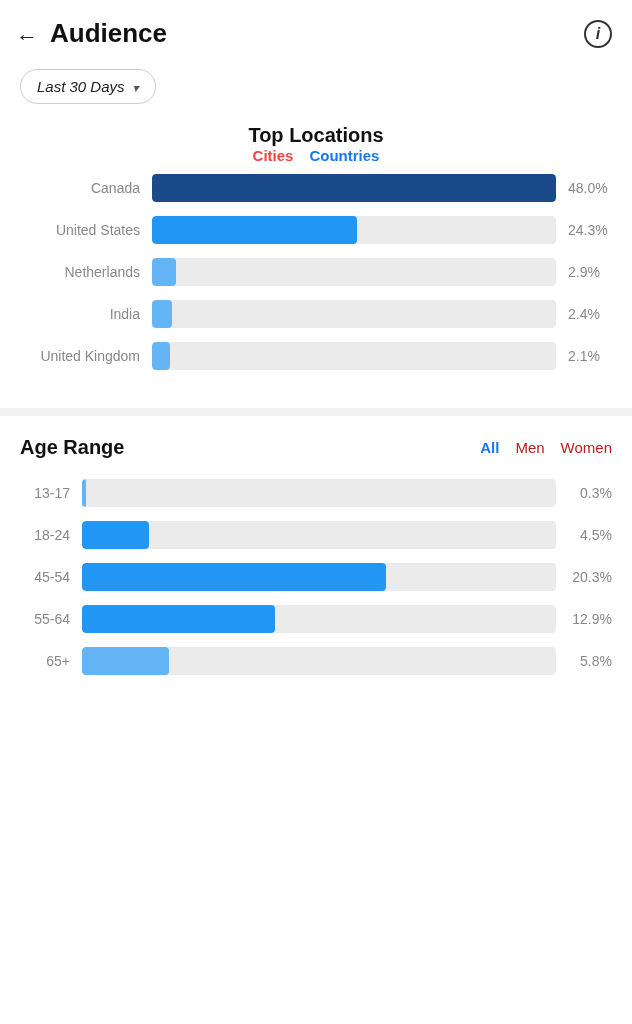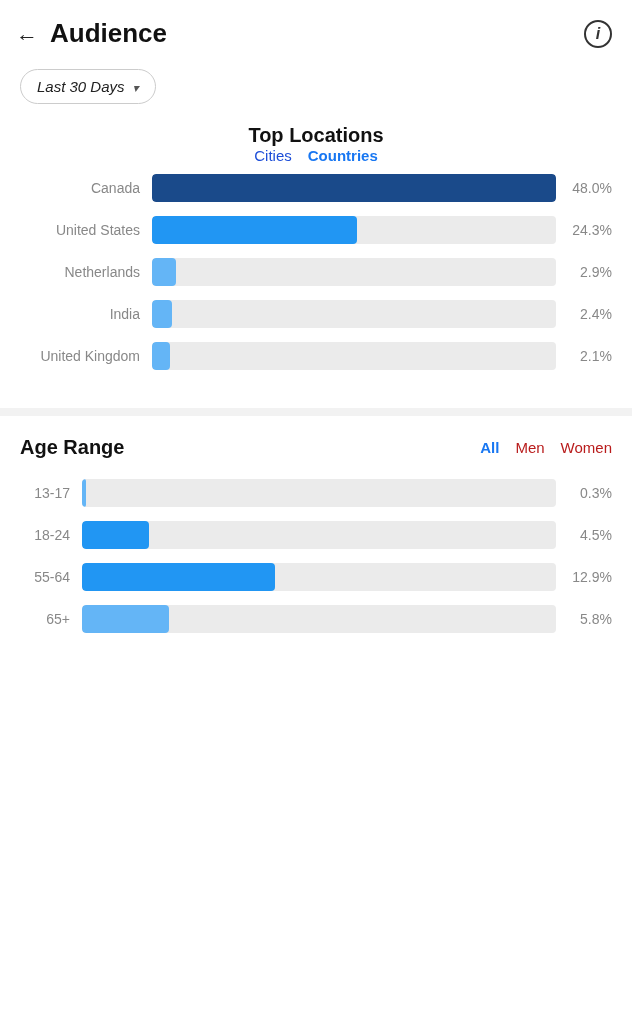--- a/index.html
+++ b/index.html
@@ -94,21 +94,22 @@
       display: flex;
       gap: 16px;
       align-items: center;
     }
     .tab {
       font-size: 15px;
       font-weight: 500;
       cursor: pointer;
     }
     .tab.inactive {
-      color: #1d4ed8;
+      color: #ef4444;
+      font-weight: bold;
     }
     .tab.active {
       color: #1877f2;
       font-weight: 600;
     }
 
     
     .location-row {
       display: flex;
       align-items: center;
@@ -138,21 +139,20 @@
       background: #1a4a8a;
     }
     .bar-fill.medium-blue {
       background: #2196f3;
     }
     .bar-fill.light-blue {
       background: #64b5f6;
     }
     .bar-percent {
       width: 44px;
-      text-align: right;
       font-size: 14px;
       color: #888;
       flex-shrink: 0;
     }
 
     
     .section-age {
       padding: 20px 20px 24px 20px;
     }
     .age-section-header {
@@ -298,20 +298,27 @@
       <span class="age-percent">0.3%</span>
     </div>
       <div class="age-row">
       <span class="age-label">18-24</span>
       <div class="age-bar-container">
         <div class="age-bar-fill blue2" style="width:14.195583596214512%"></div>
       </div>
       <span class="age-percent">4.5%</span>
     </div>
       <div class="age-row">
+      <span class="age-label">45-54</span>
+      <div class="age-bar-container">
+        <div class="age-bar-fill blue2" style="width:64.03785488958991%"></div>
+      </div>
+      <span class="age-percent">20.3%</span>
+    </div>
+      <div class="age-row">
       <span class="age-label">55-64</span>
       <div class="age-bar-container">
         <div class="age-bar-fill blue2" style="width:40.694006309148264%"></div>
       </div>
       <span class="age-percent">12.9%</span>
     </div>
       <div class="age-row">
       <span class="age-label">65+</span>
       <div class="age-bar-container">
         <div class="age-bar-fill blue3" style="width:18.29652996845426%"></div>

